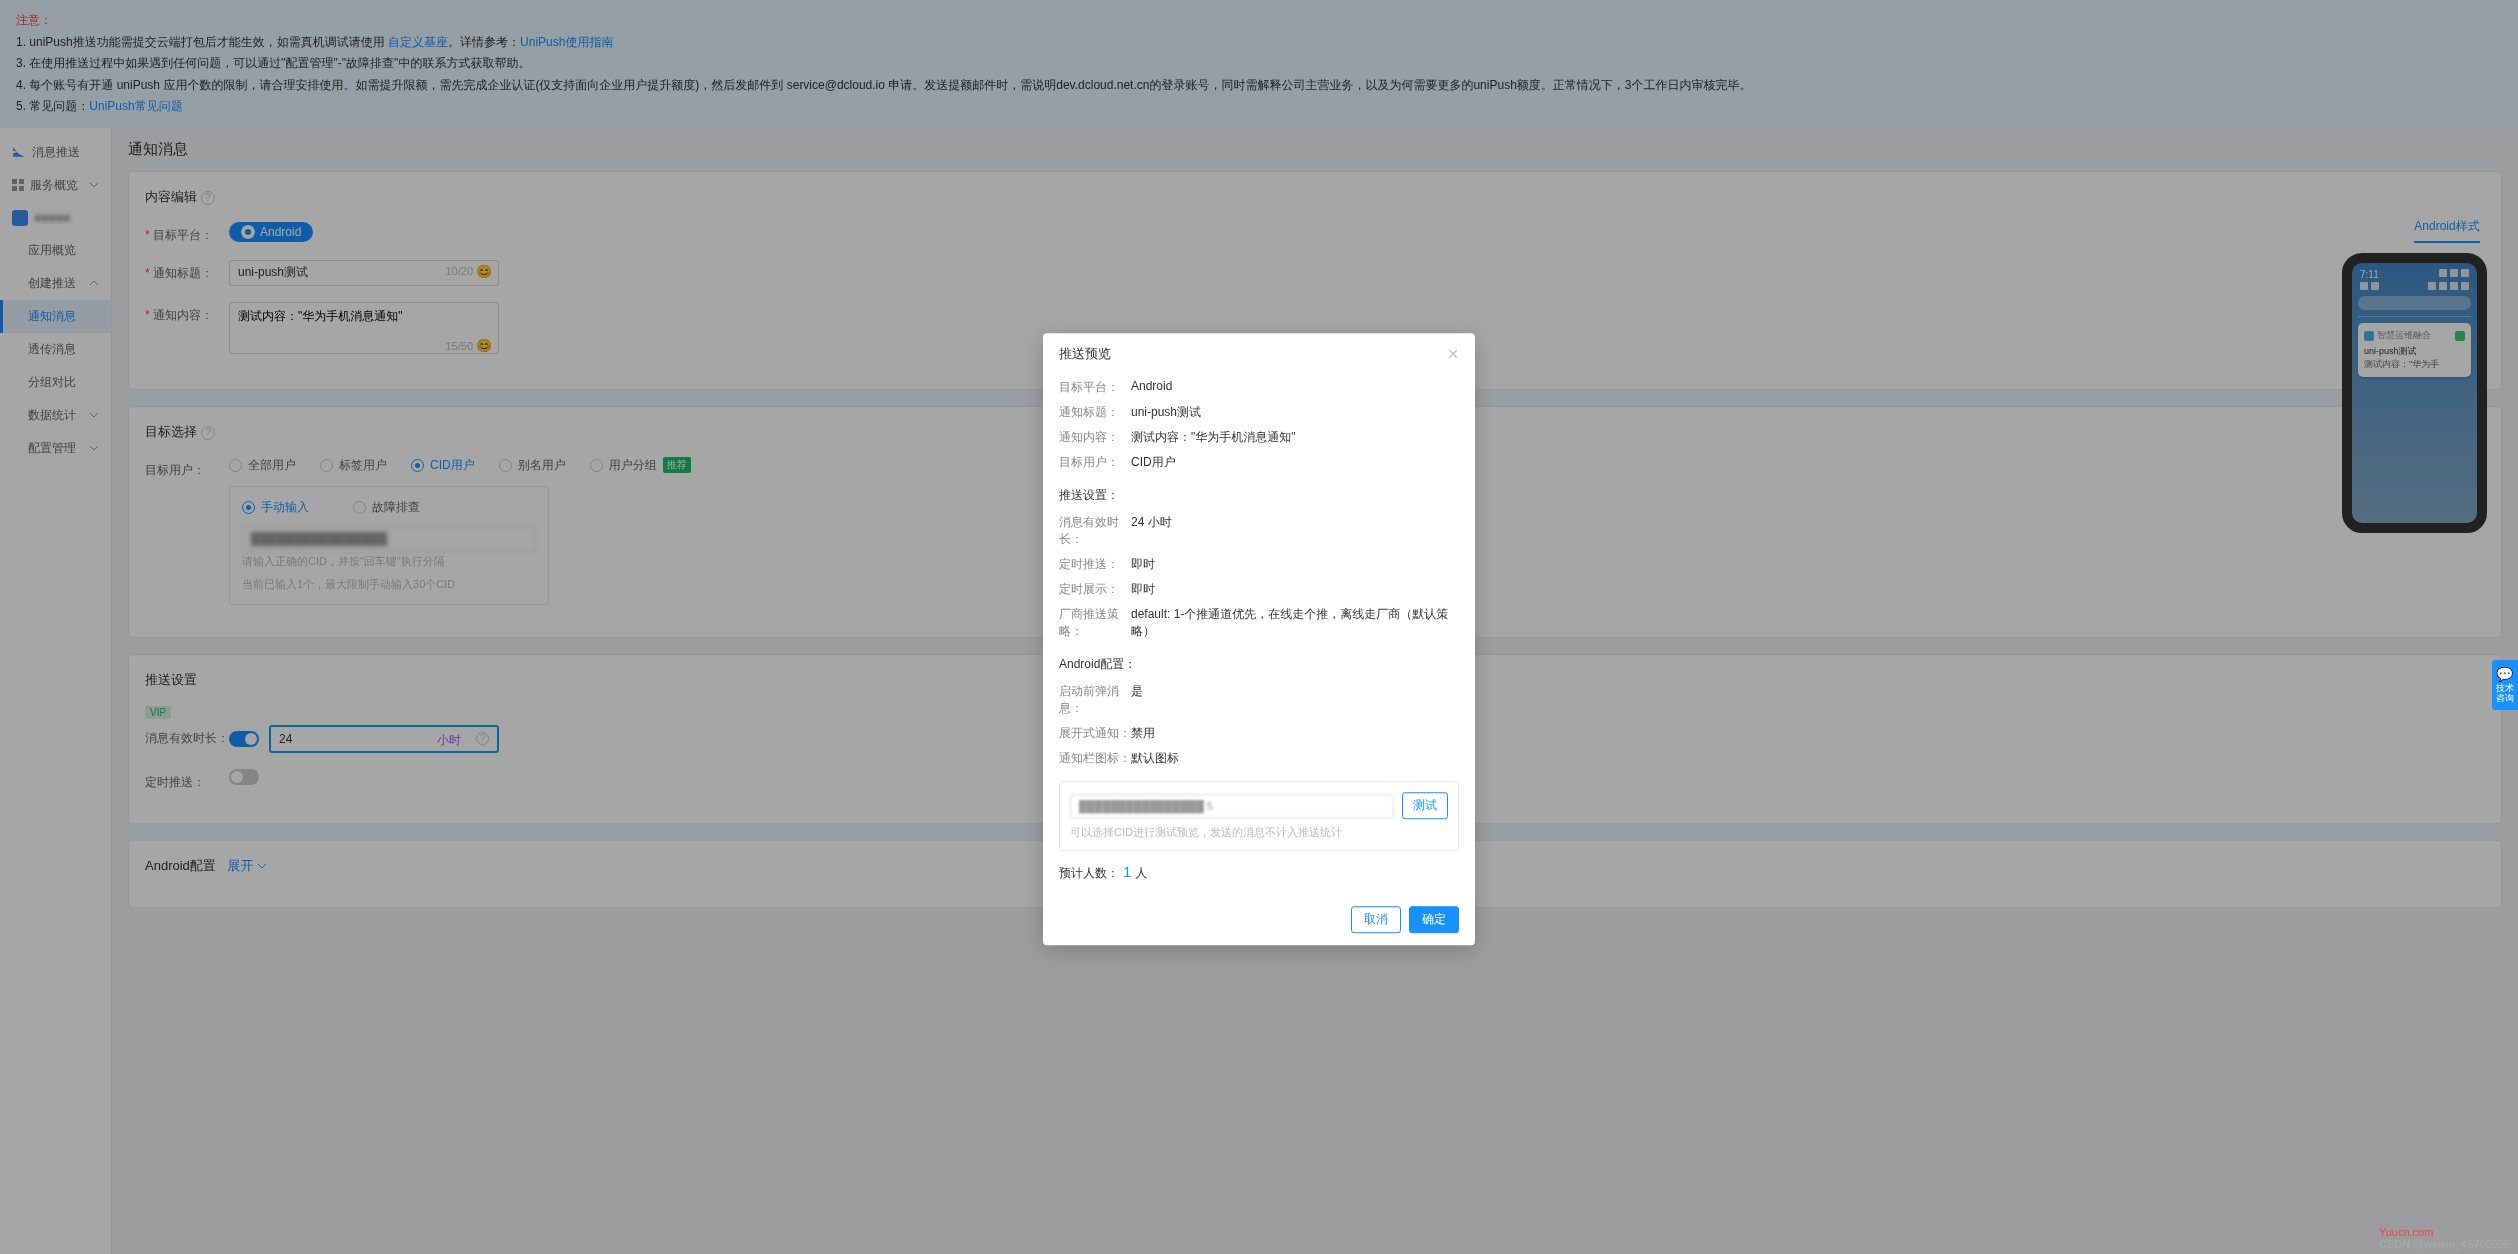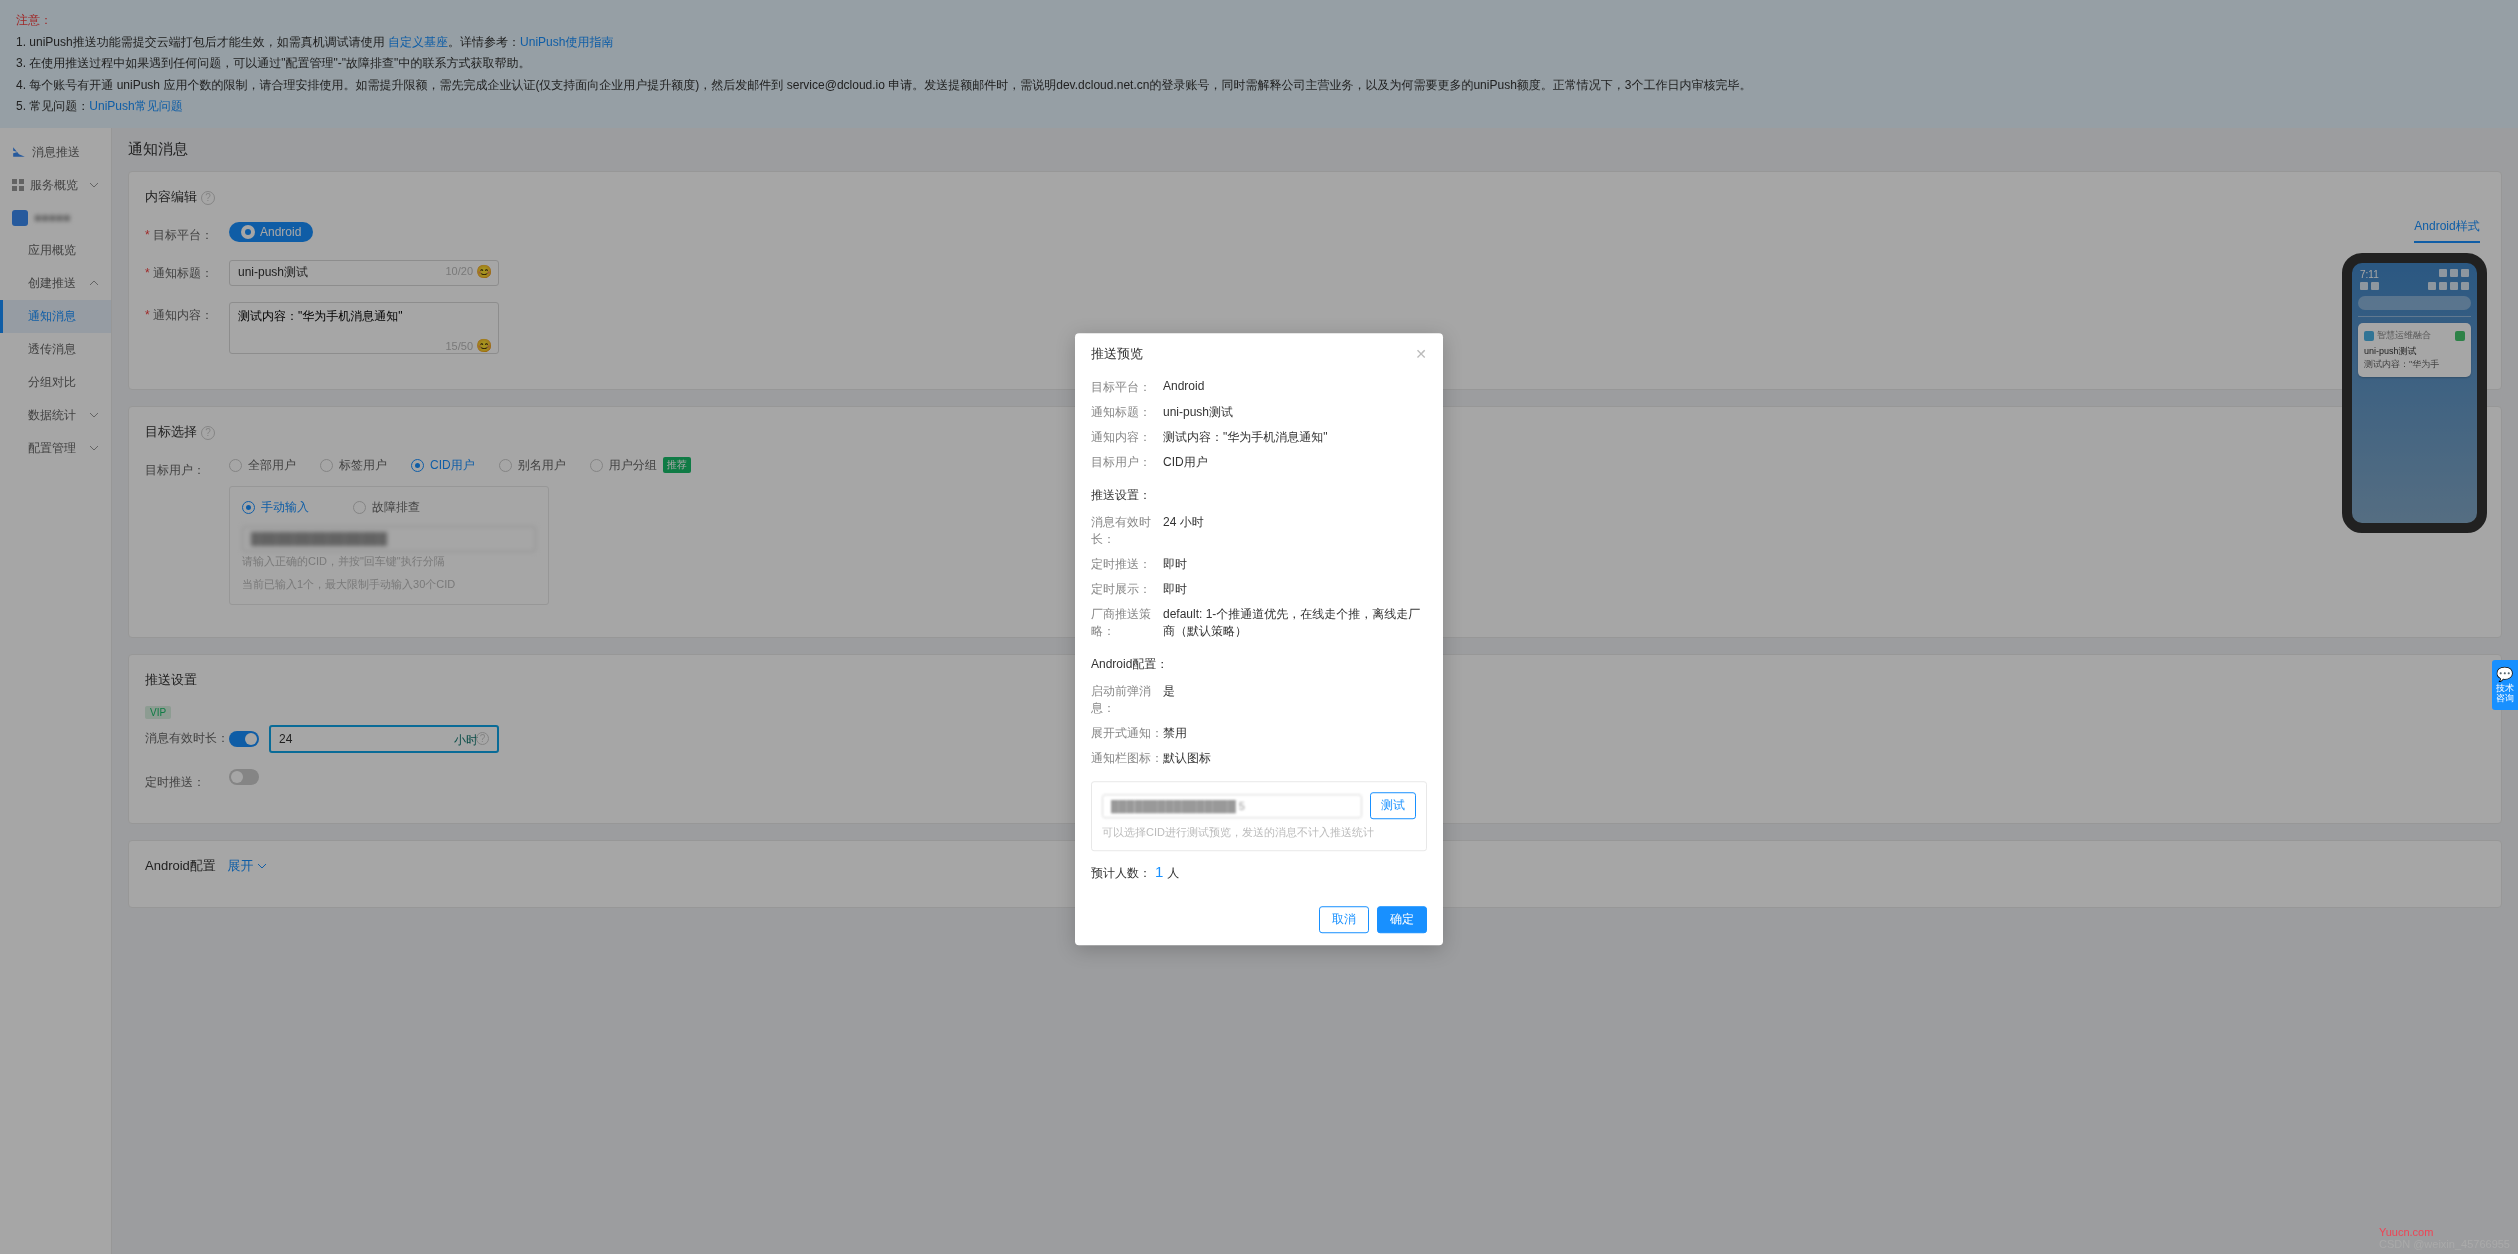--- a/index.html
+++ b/index.html
@@ -64,21 +64,21 @@
 .subbox .hint { color: #bbb; margin-top: 8px; font-size: 11px; }
 
 .vip-tag { display: inline-block; background: #d9f0e0; color: #18be6b; font-size: 10px; padding: 1px 5px; border-radius: 2px; margin-bottom: 6px; }
 
 .switch { width: 30px; height: 16px; background: #1890ff; border-radius: 8px; position: relative; display: inline-block; cursor: pointer; }
 .switch::after { content: ""; width: 12px; height: 12px; background: #fff; border-radius: 50%; position: absolute; top: 2px; right: 2px; }
 .switch.off { background: #ccc; }
 .switch.off::after { right: auto; left: 2px; }
 
 .num-in { width: 230px; border: 2px solid #0ea5e9; border-radius: 3px; padding: 5px 8px; position: relative; display: inline-block; }
-.num-in .unit { position: absolute; right: 19px; top: 5px; color: #0f766e; margin-left: 36px; }
+.num-in .unit { position: absolute; right: 36px; top: 5px; color: #8b5cf6; margin-left: 36px; }
 .num-in .q-sm { position: absolute; right: 8px; top: 5px; color: #ccc; border: 1px solid #ccc; border-radius: 50%; width: 13px; height: 13px; text-align: center; line-height: 11px; font-size: 10px; }
 
 .more-link { color: #1890ff; cursor: pointer; display: inline-flex; align-items: center; gap: 4px; }
 .more-link svg { width: 10px; height: 10px; }
 
 .expand-link { color: #1890ff; cursor: pointer; display: inline-flex; align-items: center; gap: 4px; margin-left: 8px; font-weight: normal; }
 
 
 .preview-panel { position: absolute; right: 16px; top: 218px; width: 160px; }
 .preview-tab { text-align: center; color: #1890ff; font-size: 12px; margin-bottom: 10px; border-bottom: 2px solid #1890ff; padding-bottom: 6px; display: inline-block; margin-left: 50px; }
@@ -90,21 +90,21 @@
 .phone-div { margin: 6px 6px; height: 1px; background: rgba(255,255,255,0.4); }
 .notif { margin: 6px; background: #fff; border-radius: 5px; padding: 6px; font-size: 9px; box-shadow: 0 1px 2px rgba(0,0,0,0.2); }
 .notif .nhead { display:flex; align-items:center; gap:3px; color:#888; margin-bottom:3px; }
 .notif .nhead .ni-blue { width:10px; height:10px; background:#4bb3e5; border-radius:2px; }
 .notif .nhead .ni-green { width:10px; height:10px; background:#46c86e; border-radius:2px; margin-left:auto; }
 .notif .nt1 { color:#333; font-weight:500; }
 .notif .nt2 { color:#666; }
 
 
 .overlay { position: fixed; inset: 0; background: rgba(0,0,0,0.35); }
-.modal { position: fixed; left: 50%; top: 50%; transform: translate(-50%, -48%); width: 368px; background: #fff; border-radius: 4px; box-shadow: 0 4px 20px rgba(0,0,0,0.2); }
+.modal { position: fixed; left: 50%; top: 50%; transform: translate(-50%, -48%); width: 432px; background: #fff; border-radius: 4px; box-shadow: 0 4px 20px rgba(0,0,0,0.2); }
 .modal-hd { padding: 12px 16px; display: flex; align-items: center; justify-content: space-between; }
 .modal-hd .t { font-weight: 500; font-size: 13px; }
 .modal-hd .x { color: #bbb; cursor: pointer; font-size: 14px; }
 .modal-bd { padding: 0 16px 16px; font-size: 12px; color: #333; }
 .modal-bd .kv { display: flex; padding: 4px 0; }
 .modal-bd .kv .k { width: 72px; color: #888; flex-shrink: 0; }
 .modal-bd .kv .v { color: #333; }
 .modal-sec { font-weight: 500; margin-top: 12px; margin-bottom: 6px; }
 .modal-cols { display: flex; gap: 8px; }
 .modal-cols .col { flex: 1; }

